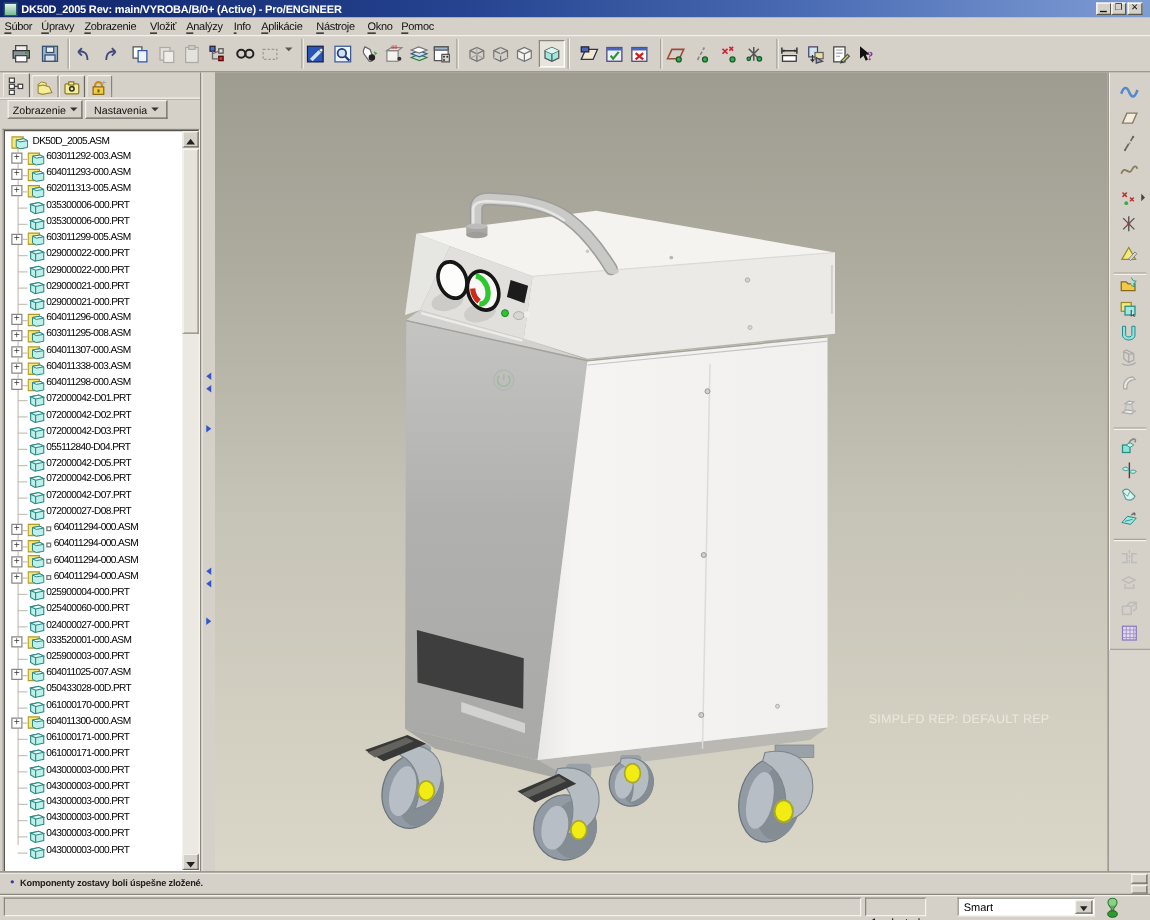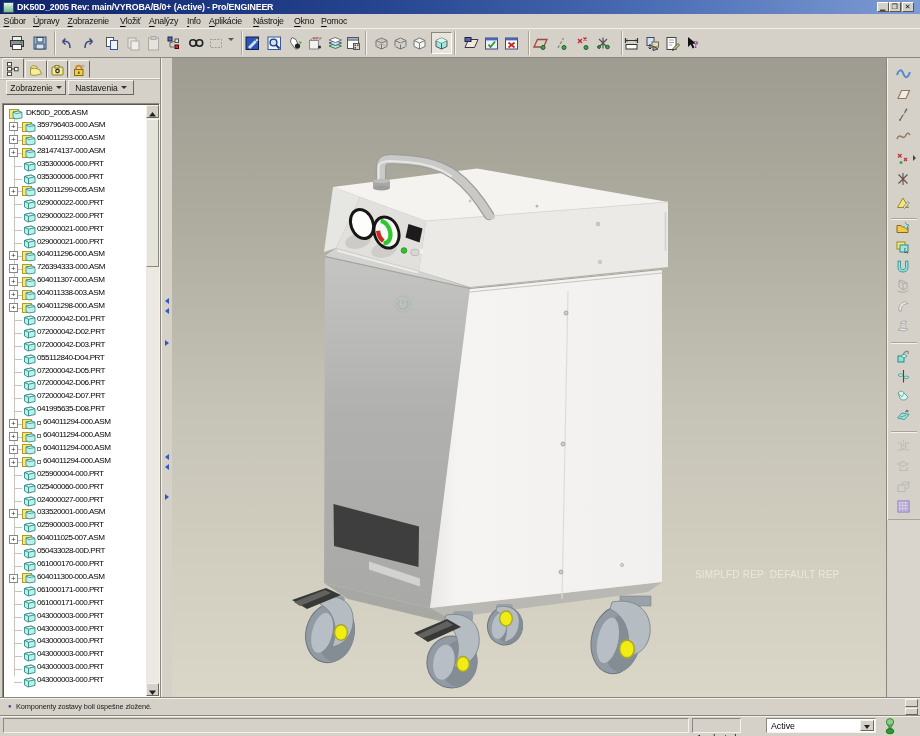--- a/index.html
+++ b/index.html
@@ -27,21 +27,21 @@
   border:1px solid; border-color:#8a877e #f4f2ec #f4f2ec #8a877e; box-shadow:inset 1px 1px 0 #5a5751; }
 .trow { position:absolute; font-size:8.1px; letter-spacing:-0.5px; color:#000; white-space:nowrap; }
 .pbox { position:absolute; left:6px; width:9px; height:9px; background:#fff; border:1px solid #888; }
 .pbox span { display:block; font-size:8px; line-height:7px; text-align:center; color:#333; font-family:"Liberation Mono",monospace; }
 .vscroll { position:absolute; left:143px; top:1px; width:13px; height:591px; background:#ece9e2; }
 .sbtn { position:absolute; left:0; width:13px; height:13px; background:#d5d1c8; border:1px solid; border-color:#f4f2ec #6a675f #6a675f #f4f2ec; }
 .sthumb { position:absolute; left:0; top:14px; width:13px; height:148px; background:#e6e3db; border:1px solid; border-color:#f8f6f0 #8a877e #8a877e #f8f6f0; }
 .splitter { position:absolute; left:160px; top:58px; width:12px; height:640px; background:#d5d1c8; border-left:1px solid #8a877e; box-shadow:inset 1px 0 0 #f2f0ea; }
 .rtools { position:absolute; left:886px; top:58px; width:34px; height:462px; background:#d5d1c8; border-left:1px solid #8a877e; box-shadow:inset 1px 0 0 #f2f0ea, inset 0 -1px 0 #a8a49a; }
 .rtoolsb { position:absolute; left:886px; top:520px; width:34px; height:178px; background:#d9d5cc; border-left:1px solid #8a877e; }
-.msgbar { position:absolute; left:0; top:697px; width:100%; height:18px; background:#d5d1c8; border-top:1px solid #8a877e; box-shadow:inset 0 1px 0 #f2f0ea; font-size:8.6px; color:#222; }
+.msgbar { position:absolute; left:0; top:697px; width:100%; height:18px; background:#d5d1c8; border-top:1px solid #8a877e; box-shadow:inset 0 1px 0 #f2f0ea; font-size:8.6px; color:#222;font-weight:bold; }
 .statbar { position:absolute; left:0; top:715px; width:100%; height:21px; background:#d5d1c8; border-top:1px solid #8a877e; box-shadow:inset 0 1px 0 #f2f0ea; }
 .sunken { position:absolute; border:1px solid; border-color:#8a877e #f4f2ec #f4f2ec #8a877e; }
 .combo { position:absolute; left:766px; top:718px; width:110px; height:15px; background:#fff; border:1px solid; border-color:#8a877e #f4f2ec #f4f2ec #8a877e; font-size:8.8px; }
 .combobtn { position:absolute; right:1px; top:1px; width:14px; height:11px; background:#d5d1c8; border:1px solid; border-color:#f4f2ec #6a675f #6a675f #f4f2ec; }
 .combobtn:after { content:""; position:absolute; left:3.2px; top:4px; border-left:3.5px solid transparent; border-right:3.5px solid transparent; border-top:4px solid #222; }
 .spin { position:absolute; left:905px; width:13px; height:7.5px; background:#d5d1c8; border:1px solid; border-color:#f4f2ec #6a675f #6a675f #f4f2ec; }
 </style></head>
 <body>
 <div class="titlebar">
   <div class="appicon"></div>
@@ -452,41 +452,41 @@
         <div class="trow" style="top:106.5px;left:23px">DK50D_2005.ASM</div>
         <div style="position:absolute;left:11px;top:125.9px;width:8px;height:1px;background:#c6c3ba"></div>
         <div class="pbox" style="top:121.4px">
           <span>+</span>
         </div>
         <svg style="position:absolute;left:19px;top:119.9px" width="14" height="12">
           <rect x="0.5" y="1.5" width="9" height="9" fill="#f6e87a" stroke="#b09a28"></rect>
           <path d="M4 4 L10 3 L13 4.5 L13 10 L7 11 L4 9.5 Z" fill="#bdf0ea" stroke="#2e8a84" stroke-width="0.8"></path>
           <path d="M4 4 L10 3 L13 4.5 L7 5.5 Z" fill="#e2fbf8" stroke="#2e8a84" stroke-width="0.8"></path>
         </svg>
-        <div class="trow" style="top:119.4px;left:34px">359796403-000.ASM</div>
+        <div class="trow" style="top:119.4px;left:34px">603011292-003.ASM</div>
         <div style="position:absolute;left:11px;top:138.8px;width:8px;height:1px;background:#c6c3ba"></div>
         <div class="pbox" style="top:134.3px">
           <span>+</span>
         </div>
         <svg style="position:absolute;left:19px;top:132.8px" width="14" height="12">
           <rect x="0.5" y="1.5" width="9" height="9" fill="#f6e87a" stroke="#b09a28"></rect>
           <path d="M4 4 L10 3 L13 4.5 L13 10 L7 11 L4 9.5 Z" fill="#bdf0ea" stroke="#2e8a84" stroke-width="0.8"></path>
           <path d="M4 4 L10 3 L13 4.5 L7 5.5 Z" fill="#e2fbf8" stroke="#2e8a84" stroke-width="0.8"></path>
         </svg>
         <div class="trow" style="top:132.3px;left:34px">604011293-000.ASM</div>
         <div style="position:absolute;left:11px;top:151.7px;width:8px;height:1px;background:#c6c3ba"></div>
         <div class="pbox" style="top:147.2px">
           <span>+</span>
         </div>
         <svg style="position:absolute;left:19px;top:145.7px" width="14" height="12">
           <rect x="0.5" y="1.5" width="9" height="9" fill="#f6e87a" stroke="#b09a28"></rect>
           <path d="M4 4 L10 3 L13 4.5 L13 10 L7 11 L4 9.5 Z" fill="#bdf0ea" stroke="#2e8a84" stroke-width="0.8"></path>
           <path d="M4 4 L10 3 L13 4.5 L7 5.5 Z" fill="#e2fbf8" stroke="#2e8a84" stroke-width="0.8"></path>
         </svg>
-        <div class="trow" style="top:145.2px;left:34px">281474137-000.ASM</div>
+        <div class="trow" style="top:145.2px;left:34px">602011313-005.ASM</div>
         <div style="position:absolute;left:11px;top:164.6px;width:8px;height:1px;background:#c6c3ba"></div>
         <svg style="position:absolute;left:20px;top:158.6px" width="13" height="12">
           <path d="M1.5 3.5 L8 2 L12 3.8 L12 9.5 L5 11 L1.5 9 Z" fill="#bdf0ea" stroke="#2e8a84" stroke-width="0.9"></path>
           <path d="M1.5 3.5 L8 2 L12 3.8 L5.5 5.2 Z" fill="#e6fbf9" stroke="#2e8a84" stroke-width="0.9"></path>
           <path d="M5.5 5.2 L5.5 11" stroke="#2e8a84" stroke-width="0.9"></path>
         </svg>
         <div class="trow" style="top:158.1px;left:34px">035300006-000.PRT</div>
         <div style="position:absolute;left:11px;top:177.5px;width:8px;height:1px;background:#c6c3ba"></div>
         <svg style="position:absolute;left:20px;top:171.5px" width="13" height="12">
           <path d="M1.5 3.5 L8 2 L12 3.8 L12 9.5 L5 11 L1.5 9 Z" fill="#bdf0ea" stroke="#2e8a84" stroke-width="0.9"></path>
@@ -544,21 +544,21 @@
         <div class="trow" style="top:248.4px;left:34px">604011296-000.ASM</div>
         <div style="position:absolute;left:11px;top:267.8px;width:8px;height:1px;background:#c6c3ba"></div>
         <div class="pbox" style="top:263.3px">
           <span>+</span>
         </div>
         <svg style="position:absolute;left:19px;top:261.8px" width="14" height="12">
           <rect x="0.5" y="1.5" width="9" height="9" fill="#f6e87a" stroke="#b09a28"></rect>
           <path d="M4 4 L10 3 L13 4.5 L13 10 L7 11 L4 9.5 Z" fill="#bdf0ea" stroke="#2e8a84" stroke-width="0.8"></path>
           <path d="M4 4 L10 3 L13 4.5 L7 5.5 Z" fill="#e2fbf8" stroke="#2e8a84" stroke-width="0.8"></path>
         </svg>
-        <div class="trow" style="top:261.3px;left:34px">726394333-000.ASM</div>
+        <div class="trow" style="top:261.3px;left:34px">603011295-008.ASM</div>
         <div style="position:absolute;left:11px;top:280.7px;width:8px;height:1px;background:#c6c3ba"></div>
         <div class="pbox" style="top:276.2px">
           <span>+</span>
         </div>
         <svg style="position:absolute;left:19px;top:274.70000000000005px" width="14" height="12">
           <rect x="0.5" y="1.5" width="9" height="9" fill="#f6e87a" stroke="#b09a28"></rect>
           <path d="M4 4 L10 3 L13 4.5 L13 10 L7 11 L4 9.5 Z" fill="#bdf0ea" stroke="#2e8a84" stroke-width="0.8"></path>
           <path d="M4 4 L10 3 L13 4.5 L7 5.5 Z" fill="#e2fbf8" stroke="#2e8a84" stroke-width="0.8"></path>
         </svg>
         <div class="trow" style="top:274.2px;left:34px">604011307-000.ASM</div>
@@ -630,21 +630,21 @@
           <path d="M1.5 3.5 L8 2 L12 3.8 L5.5 5.2 Z" fill="#e6fbf9" stroke="#2e8a84" stroke-width="0.9"></path>
           <path d="M5.5 5.2 L5.5 11" stroke="#2e8a84" stroke-width="0.9"></path>
         </svg>
         <div class="trow" style="top:390.3px;left:34px">072000042-D07.PRT</div>
         <div style="position:absolute;left:11px;top:409.7px;width:8px;height:1px;background:#c6c3ba"></div>
         <svg style="position:absolute;left:20px;top:403.7px" width="13" height="12">
           <path d="M1.5 3.5 L8 2 L12 3.8 L12 9.5 L5 11 L1.5 9 Z" fill="#bdf0ea" stroke="#2e8a84" stroke-width="0.9"></path>
           <path d="M1.5 3.5 L8 2 L12 3.8 L5.5 5.2 Z" fill="#e6fbf9" stroke="#2e8a84" stroke-width="0.9"></path>
           <path d="M5.5 5.2 L5.5 11" stroke="#2e8a84" stroke-width="0.9"></path>
         </svg>
-        <div class="trow" style="top:403.2px;left:34px">041995635-D08.PRT</div>
+        <div class="trow" style="top:403.2px;left:34px">072000027-D08.PRT</div>
         <div style="position:absolute;left:11px;top:422.6px;width:8px;height:1px;background:#c6c3ba"></div>
         <div class="pbox" style="top:418.1px">
           <span>+</span>
         </div>
         <svg style="position:absolute;left:19px;top:416.6px" width="14" height="12">
           <rect x="0.5" y="1.5" width="9" height="9" fill="#f6e87a" stroke="#b09a28"></rect>
           <path d="M4 4 L10 3 L13 4.5 L13 10 L7 11 L4 9.5 Z" fill="#bdf0ea" stroke="#2e8a84" stroke-width="0.8"></path>
           <path d="M4 4 L10 3 L13 4.5 L7 5.5 Z" fill="#e2fbf8" stroke="#2e8a84" stroke-width="0.8"></path>
         </svg>
         <div style="position:absolute;left:34px;top:420.1px;width:4px;height:4px;border:1px solid #777;background:#fff"></div>
@@ -936,20 +936,20 @@
     </svg></div>
 <div class="spin" style="top:707.5px"><svg width="11" height="6">
       <path d="M5.5 5 L8.5 1 L2.5 1 Z" fill="#222"></path>
     </svg></div>
 <div class="statbar"></div>
 <div class="sunken" style="left:3px;top:718px;width:686px;height:15px"></div>
 <div class="sunken" style="left:692px;top:718px;width:49px;height:15px;font-size:8.6px">
     <span style="position:absolute;left:4px;top:14px">1 selected</span>
   </div>
 <div class="combo">
-    <span style="position:absolute;left:4px;top:1.5px">Active</span>
+    <span style="position:absolute;left:4px;top:1.5px">Smart</span>
     <span class="combobtn"></span>
   </div>
 <svg style="position:absolute;left:882px;top:717px" width="16" height="18" viewBox="0 0 16 18">
   <ellipse cx="8" cy="5" rx="3.6" ry="3.4" fill="#8ad08a" stroke="#2a7a2a" stroke-width="0.9"></ellipse>
   <path d="M5.2 7.5 L7 10 L7 13.5 L9 13.5 L9 10 L10.8 7.5" fill="#5aaa5a" stroke="#2a7a2a" stroke-width="0.8"></path>
   <ellipse cx="8" cy="14.2" rx="3.8" ry="2.6" fill="#2f9a2f" stroke="#1a601a" stroke-width="0.8"></ellipse>
 </svg>
 
 </body></html>

